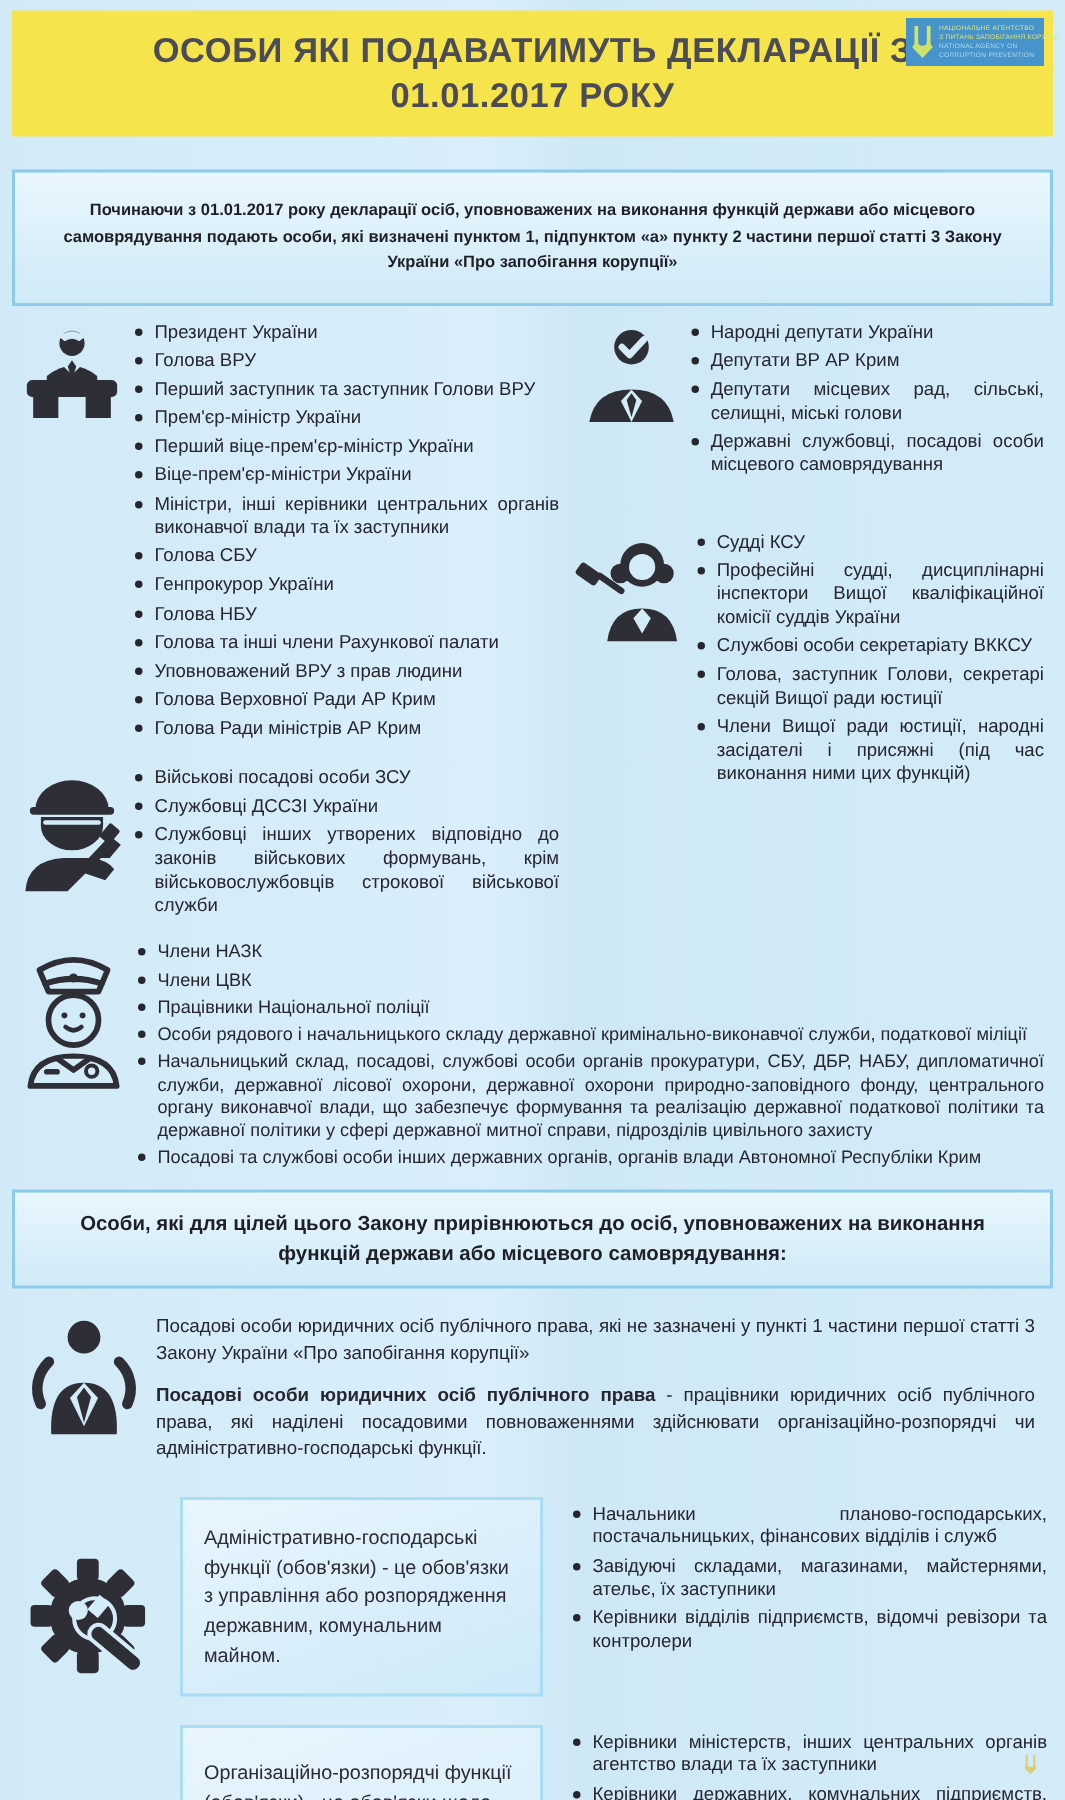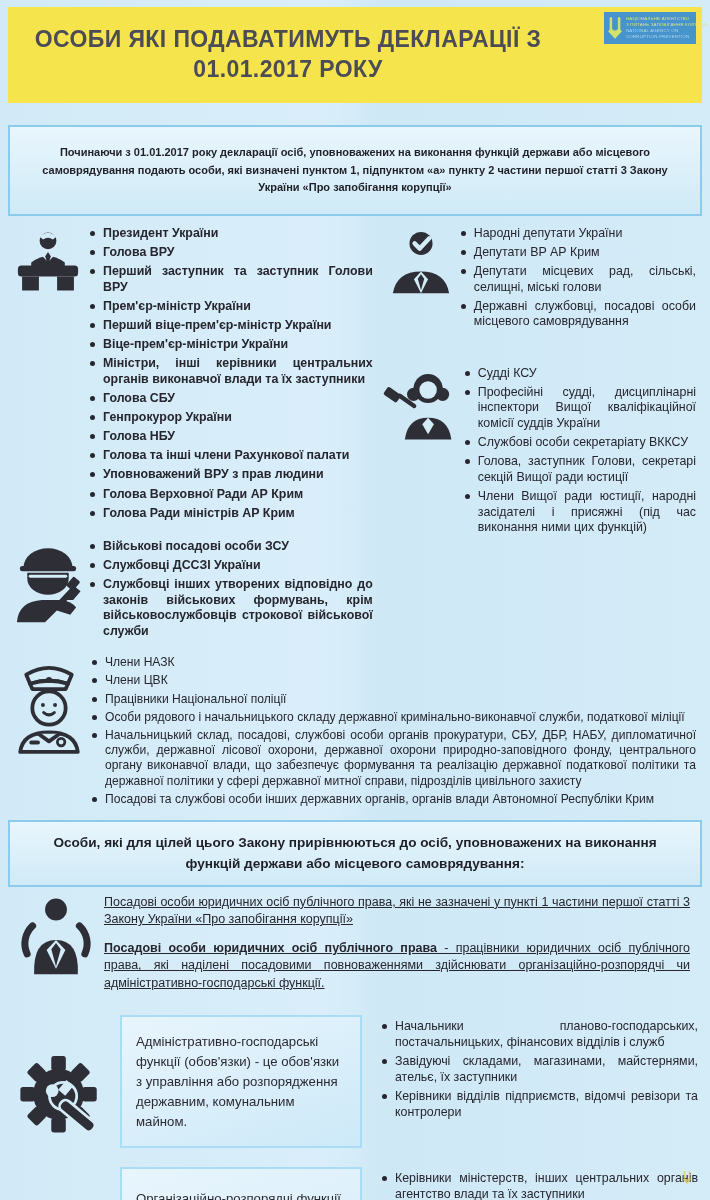--- a/index.html
+++ b/index.html
@@ -5,22 +5,22 @@
   * { box-sizing: border-box; margin: 0; padding: 0; }
   html,body { background:#b9d8ea; }
   body { font-family: "Liberation Sans", sans-serif; }
   .page{
     position:relative; width:710px; height:1200px; margin:0 auto;
     background:linear-gradient(90deg,#d2eaf7 0%, #d9eefa 46%, #cfe8f6 54%, #d4ecf8 100%);
     overflow:hidden; padding:7px 8px; color:#26262e;
   }
   
   .header{
-    position:relative; background:#f6e44c; height:96px;
-    display:flex; align-items:center; 
+    position:relative; background:#f6e44c; height:84px;
+    display:flex; align-items:center; justify-content:center;
   }
   .title{
     font-size:23px; font-weight:bold; color:#4c4c56; text-align:center;
     line-height:1.3; letter-spacing:.4px; max-width:560px;
   }
   .logo{
     position:absolute; top:5px; right:6px; width:92px; height:32px;
     background:#4793cb; display:flex; align-items:center; padding:3px 4px; gap:4px;
   }
   .logo svg{ flex:0 0 14px; }
@@ -29,21 +29,21 @@
   .lt-ua{ color:#d9e77a; } .lt-en{ color:#aad9f0; }
   
   .intro{
     margin-top:22px; border:2px solid #8ccbeb;
     background:linear-gradient(180deg,#e9f6fd 0%, #cfeaf7 100%);
     padding:17px 22px; text-align:center; font-weight:bold; font-size:11px;
     line-height:1.6; color:#1f1f27;
   }
   
   .cols{ display:flex; margin-top:10px; }
-  .col-l{ flex:0 0 54%; padding-right:4px;font-weight:bold; }
+  .col-l{ flex:0 0 54%; padding-right:4px; }
   .col-r{ flex:1; }
   .group{ display:flex; margin-bottom:10px; }
   .gicon{ flex:0 0 80px; display:flex; justify-content:center; align-items:flex-start; padding-top:3px; }
   .col-r .gicon{ flex-basis:76px; }
   .glist{ flex:1; min-width:0; padding-right:6px; }
   ul.blist{ list-style:none; }
   ul.blist li{
     position:relative; padding-left:15px; margin-bottom:3.5px;
     font-size:12.4px; line-height:1.26; text-align:justify; color:#26262e;
   }
@@ -56,21 +56,21 @@
   .g-police{ margin-top:2px; }
   .g-police .gicon{ flex:0 0 82px; padding-top:0; }
   .g-police ul.blist li{ font-size:12.1px; margin-bottom:3px; }
   
   .band{
     margin-top:8px; border:2px solid #8ccbeb;
     background:linear-gradient(180deg,#e9f6fd 0%, #cfeaf7 100%);
     padding:11px 30px; text-align:center; font-weight:bold; font-size:13.6px;
     line-height:1.5; color:#1f1f27;
   }
-  .officials{ display:flex; margin-top:7px;text-decoration:underline; }
+  .officials{ display:flex; margin-top:17px; }
   .officials .gicon{ flex:0 0 96px; padding-top:2px; }
   .otext{ flex:1; padding-right:12px; font-size:12.5px; line-height:1.4; }
   .otext p{ margin-bottom:11px; text-align:justify; }
   .otext b{ font-weight:bold; }
   
   .row2{ display:flex; align-items:flex-start; margin-top:12px; }
   .side-icon{ flex:0 0 112px; display:flex; justify-content:center; }
   .infobox{
     flex:0 0 242px; border:2px solid #a9dcf5;
     background:linear-gradient(160deg,#e8f5fd 0%, #cde9f8 100%);

